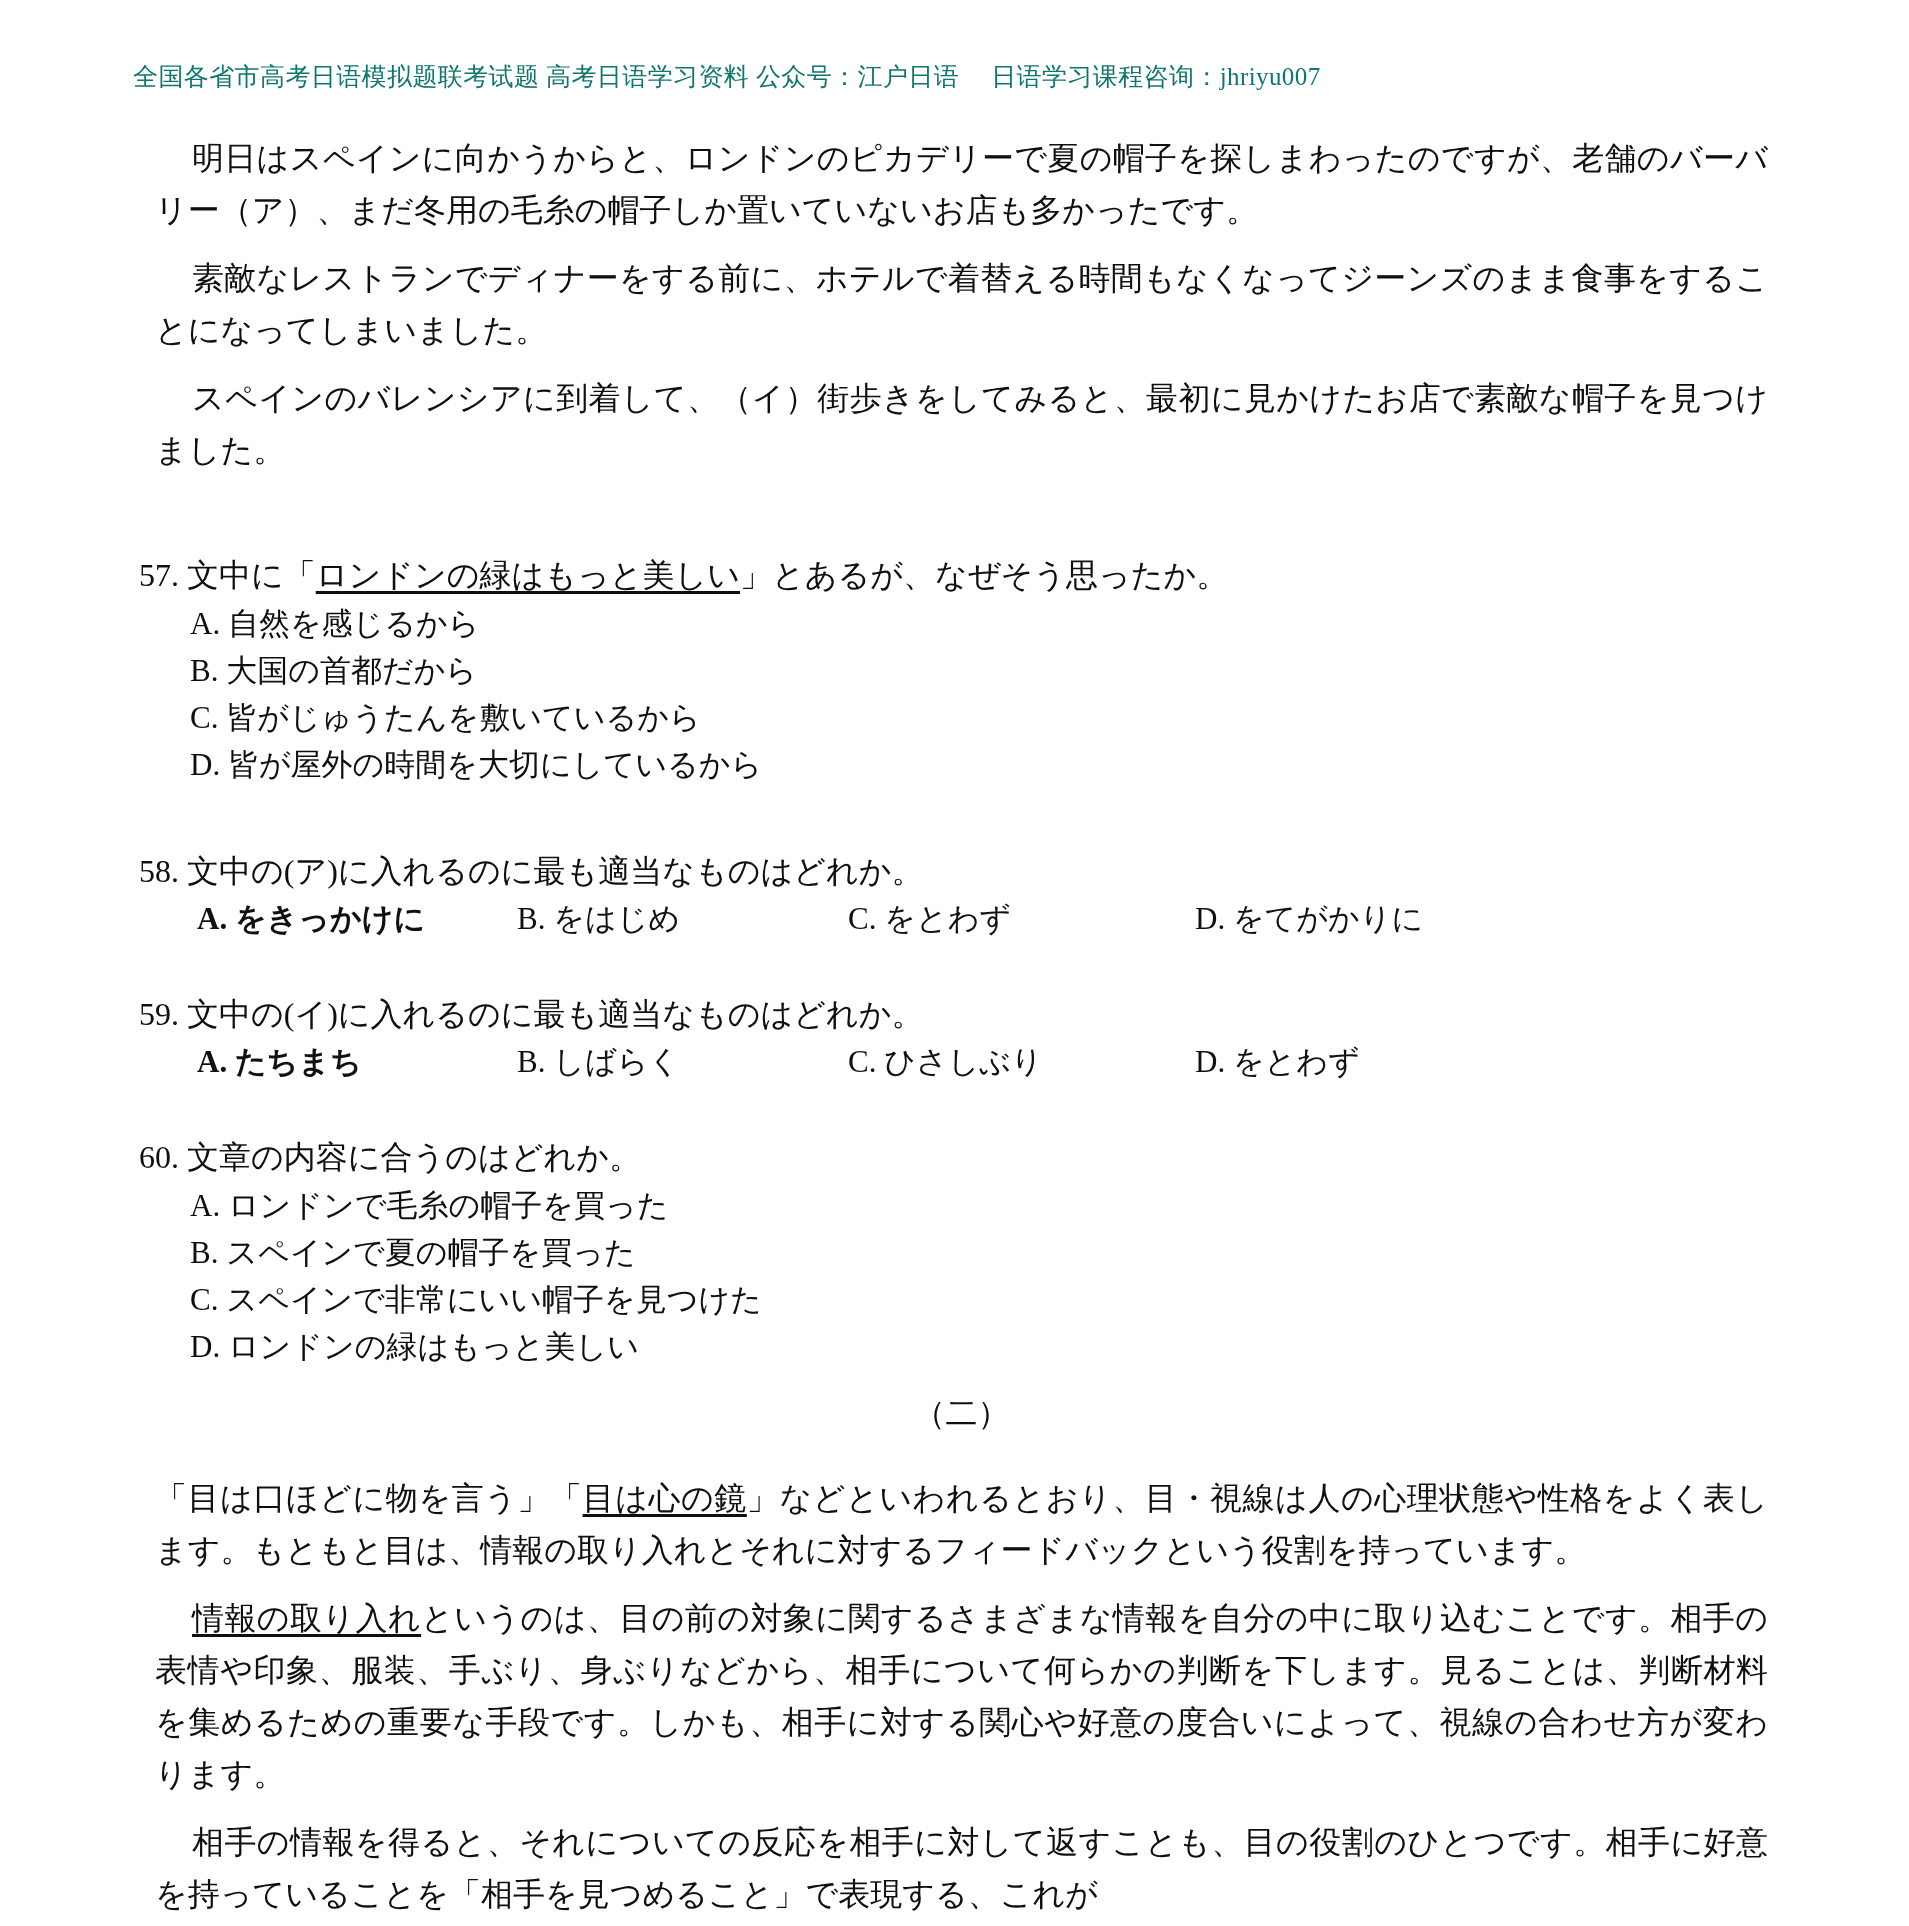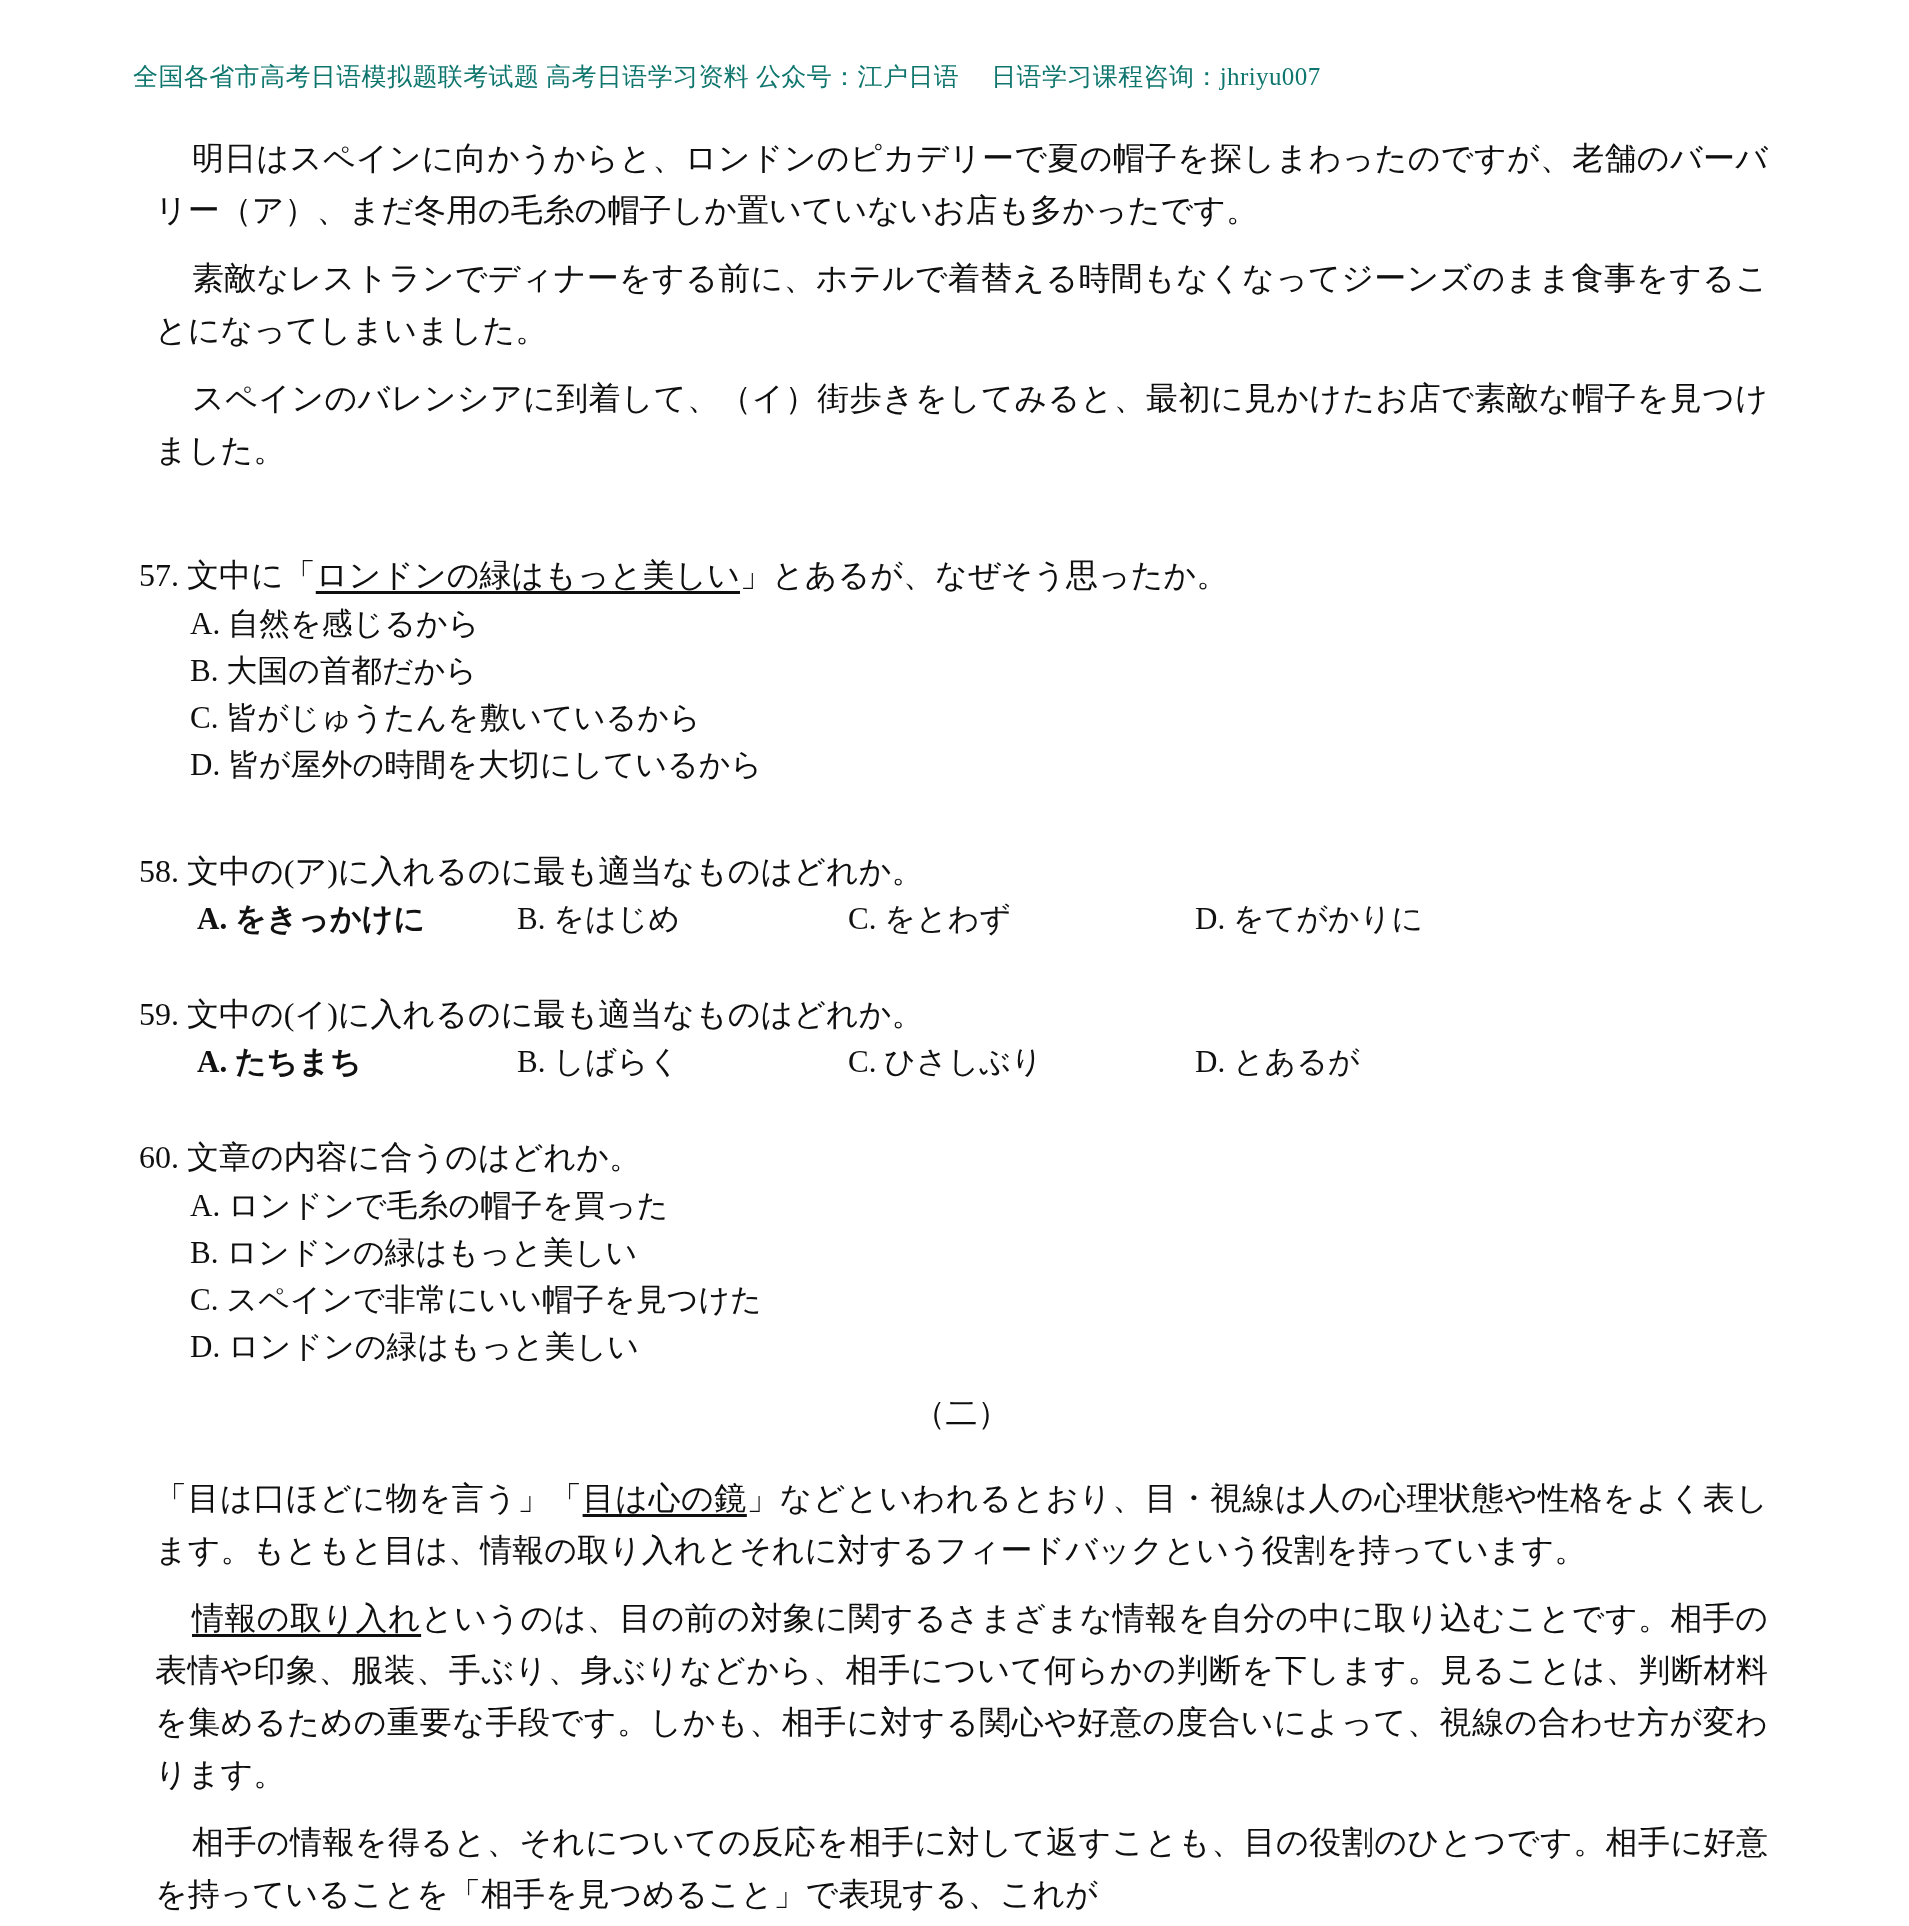--- a/index.html
+++ b/index.html
@@ -141,30 +141,30 @@
     </div>
 
     <div class="gap-md"></div>
 
     <div class="q-block">
       <p class="q-stem">59. 文中の(イ)に入れるのに最も適当なものはどれか。</p>
       <div class="opt-row">
         <span class="oc oc-a">A. たちまち</span>
         <span class="oc oc-b">B.  しばらく</span>
         <span class="oc oc-c">C.  ひさしぶり</span>
-        <span class="oc oc-d">D.  とあるが</span>
+        <span class="oc oc-d">D.  をとわず</span>
       </div>
     </div>
 
     <div class="gap-md"></div>
 
     <div class="q-block">
       <p class="q-stem">60. 文章の内容に合うのはどれか。</p>
       <p class="q-opt">A. ロンドンで毛糸の帽子を買った</p>
-      <p class="q-opt">B. ロンドンの緑はもっと美しい</p>
+      <p class="q-opt">B. スペインで夏の帽子を買った</p>
       <p class="q-opt">C. スペインで非常にいい帽子を見つけた</p>
       <p class="q-opt">D. ロンドンの緑はもっと美しい</p>
     </div>
 
     <div class="gap-sm"></div>
 
     <p class="section-title">（二）</p>
 
     <div class="gap-sm"></div>
 

